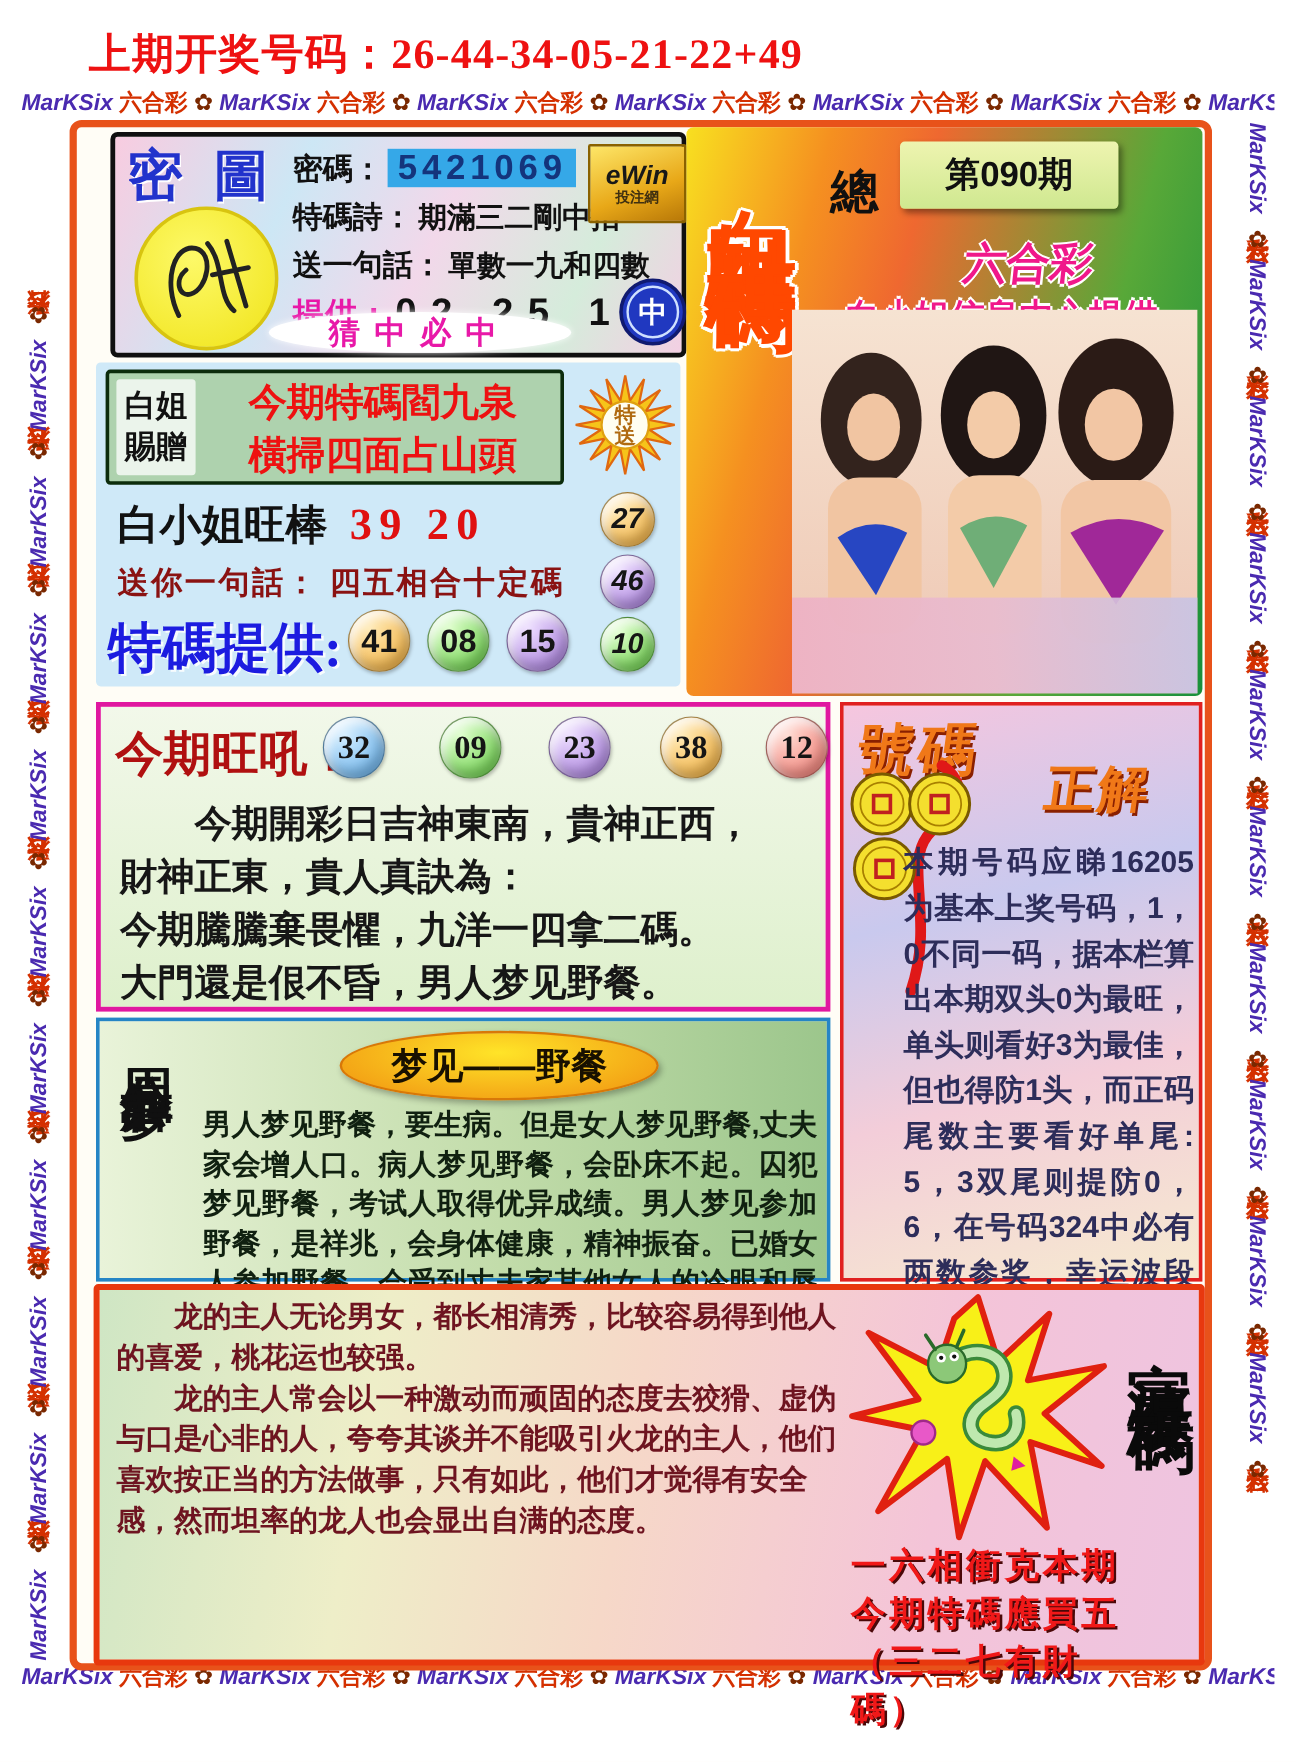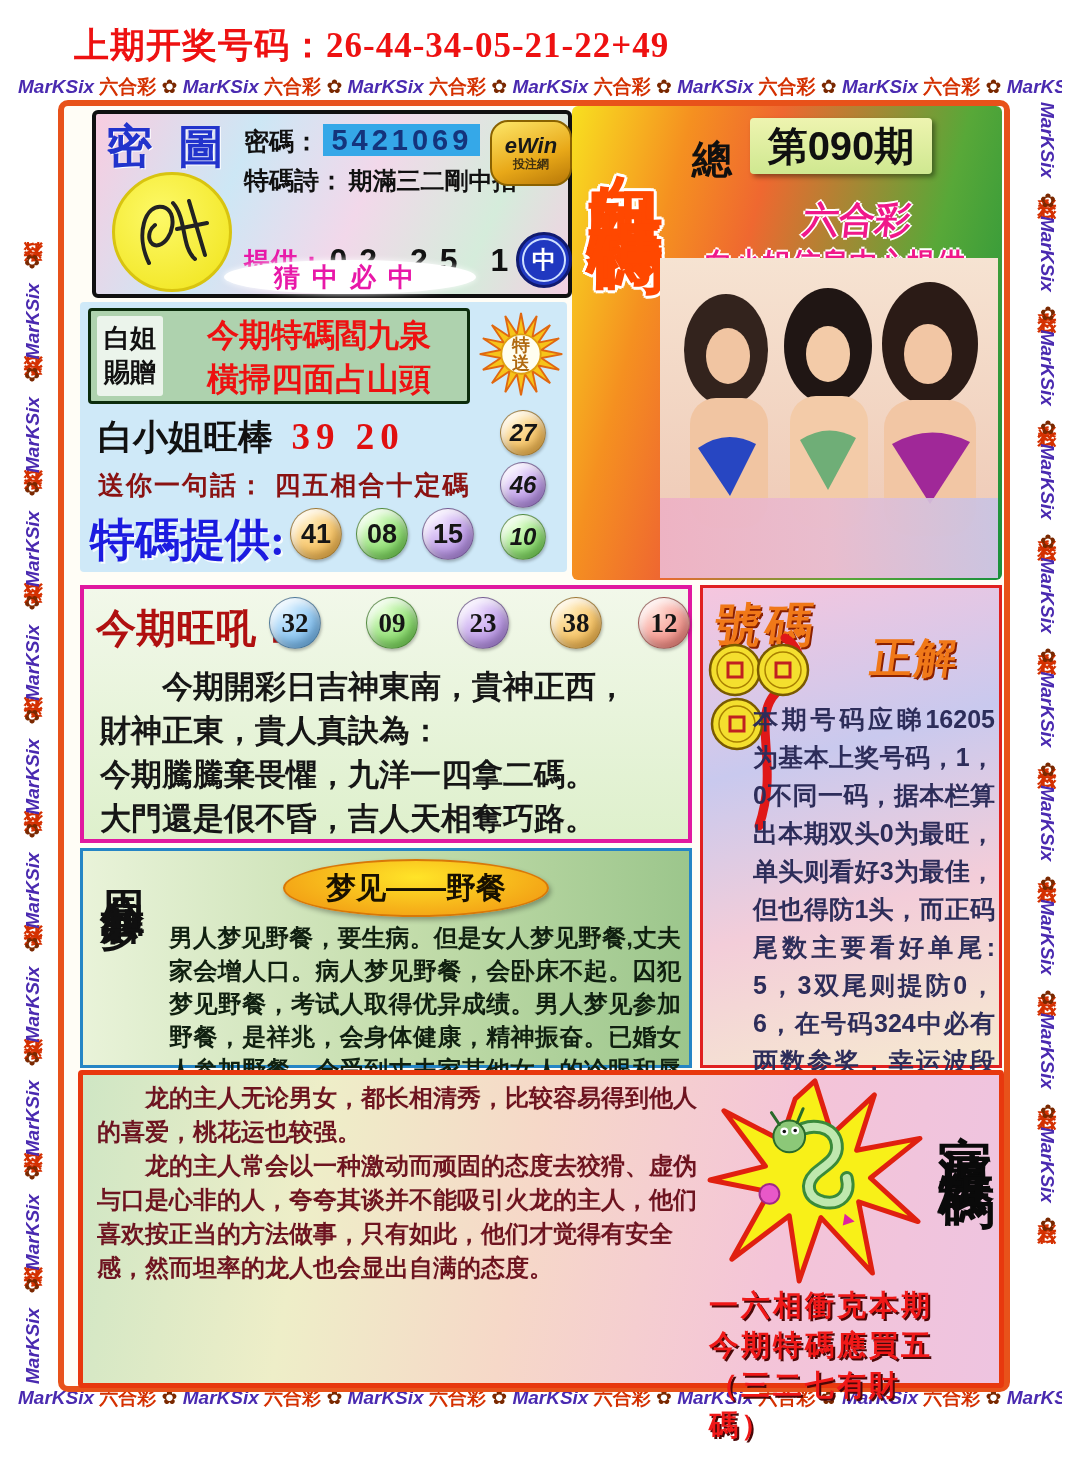--- a/index.html
+++ b/index.html
@@ -33,21 +33,21 @@
     background:radial-gradient(circle at 40% 35%,#fdf968,#f0e318);}
   .sb-row{left:148px;white-space:nowrap;}
   .sb-label{font-size:25px;font-weight:bold;color:#111;}
   .sb-pw{font-size:29px;font-weight:bold;color:#14347c;background:#35a8e8;padding:0 8px;letter-spacing:4px;}
   .sb-poem{font-size:24px;font-weight:bold;color:#111;}
   .sb-prov-label{font-size:27px;font-weight:bold;color:#e818a8;}
   .sb-prov-val{font-size:32px;font-weight:bold;color:#111;letter-spacing:12px;}
   .slogan-oval{left:128px;top:146px;width:252px;height:34px;background:#ffffff;border-radius:50%;
     display:flex;align-items:center;justify-content:center;box-shadow:0 0 6px rgba(255,255,255,.9);}
   .slogan-oval span{font-size:26px;font-weight:bold;color:#e818a8;letter-spacing:12px;}
-  .ewin{left:394px;top:6px;width:78px;height:62px;border-radius:18px;border:2px solid #8a6200;
+  .ewin{left:394px;top:6px;width:78px;height:62px;border-radius:2px;border:2px solid #8a6200;
     background:linear-gradient(160deg,#fde668,#e8a818 60%,#b87808);display:flex;flex-direction:column;align-items:center;justify-content:center;}
   .ewin .l1{font-size:22px;font-weight:bold;font-style:italic;color:#181818;line-height:22px;}
   .ewin .l2{font-size:12px;font-weight:bold;color:#403010;line-height:14px;}
   .seal{left:420px;top:118px;width:56px;height:56px;border-radius:50%;background:#2038c0;border:3px solid #101a70;
     display:flex;align-items:center;justify-content:center;box-sizing:border-box;}
   .seal .inner{width:40px;height:40px;border-radius:50%;border:2px solid #cfe0ff;display:flex;align-items:center;justify-content:center;
     color:#ffffff;font-size:24px;font-weight:bold;}
 
   
   .gift-panel{left:80px;top:302px;width:487px;height:270px;background:#cfe9f8;border-radius:4px;}
@@ -74,21 +74,21 @@
 
   
   .masthead{left:572px;top:106px;width:430px;height:474px;border-radius:6px;overflow:hidden;
     background:linear-gradient(105deg,#f8e020 0%,#f59020 22%,#ef6830 38%,#58a838 72%,#18903c 100%);}
   .mast-vtitle{left:4px;top:8px;height:466px;writing-mode:vertical-rl;text-orientation:upright;
     font-size:76px;font-weight:bold;color:#ff4800;letter-spacing:12px;line-height:100px;
     text-shadow:-3px 0 0 #fff,3px 0 0 #fff,0 -3px 0 #fff,0 3px 0 #fff,-2px -2px 0 #fff,2px 2px 0 #fff,-2px 2px 0 #fff,2px -2px 0 #fff;}
   .zong{left:120px;top:26px;font-size:40px;font-weight:bold;color:#101010;}
   .issue-box{left:178px;top:12px;width:182px;height:56px;border-radius:4px;background:linear-gradient(180deg,#eef4b0,#cfe890);
     box-shadow:3px 3px 5px rgba(0,0,0,.4);display:flex;align-items:center;justify-content:center;}
-  .issue-box span{font-size:40px;font-weight:bold;color:#101010;text-align:center;}
+  .issue-box span{font-size:29px;font-weight:bold;color:#101010;text-align:center;}
   .brand{left:150px;top:90px;width:270px;text-align:center;font-size:36px;font-weight:bold;color:#f0188a;
     text-shadow:-2px 0 0 #fff,2px 0 0 #fff,0 -2px 0 #fff,0 2px 0 #fff;transform:skewX(-6deg);}
   .provider{left:100px;top:138px;width:326px;text-align:center;font-size:29px;font-weight:bold;color:#f0188a;
     text-shadow:-2px 0 0 #fff,2px 0 0 #fff,0 -2px 0 #fff,0 2px 0 #fff;}
   .photo{left:88px;top:152px;width:338px;height:320px;}
 
   
   .wanghou-box{left:80px;top:585px;width:612px;height:258px;border:4px solid #e018a0;box-sizing:border-box;
     background:linear-gradient(180deg,#f2f8ea,#def0cc);}
   .wh-title{left:12px;top:12px;font-size:40px;font-weight:bold;color:#b01010;}
@@ -151,20 +151,24 @@
         <path d="M74,26 L90,80 M62,54 L92,48" stroke="#222" stroke-width="4" fill="none" stroke-linecap="round"></path>
       </svg>
     </div>
     <div class="abs sb-row" style="top:10px;">
       <span class="sb-label cjk-serif">密碼：</span>
       <span class="sb-pw">5421069</span>
     </div>
     <div class="abs sb-row" style="top:50px;">
       <span class="sb-label cjk-serif">特碼詩：</span>
       <span class="sb-poem cjk-serif">期滿三二剛中招</span>
+    </div>
+    <div class="abs sb-row" style="top:90px;">
+      <span class="sb-label cjk-serif">送一句話：</span>
+      <span class="sb-poem cjk-serif">單數一九和四數</span>
     </div>
     <div class="abs sb-row" style="top:128px;">
       <span class="sb-prov-label cjk-serif">提供：</span>
       <span class="sb-prov-val">02 25 11</span>
     </div>
     <div class="abs slogan-oval">
       <span class="cjk-serif">猜中必中</span>
     </div>
     <div class="abs ewin">
       <span class="l1">eWin</span>
@@ -259,21 +263,21 @@
     <div class="abs wh-title cjk-serif">今期旺吼：</div>
     <div class="abs ball d50 blue wh-ball" style="left:185px;">32</div>
     <div class="abs ball d50 green wh-ball" style="left:282px;">09</div>
     <div class="abs ball d50 purple wh-ball" style="left:373px;">23</div>
     <div class="abs ball d50 orange wh-ball" style="left:466px;">38</div>
     <div class="abs ball d50 red wh-ball" style="left:554px;">12</div>
     <div class="abs poem cjk-serif">
       <div class="l0">今期開彩日吉神東南，貴神正西，</div>
       <div>財神正東，貴人真訣為：</div>
       <div>今期騰騰棄畏懼，九洋一四拿二碼。</div>
-      <div>大門還是佷不昏，吉人天相奪巧路。</div>
+      <div>大門還是佷不昏，男人梦见野餐。</div>
     </div>
   </div>
 
   <div class="abs dream-box">
     <div class="abs dream-vtitle cjk-serif">周公解夢</div>
     <div class="abs dream-oval">
       <span>梦见——野餐</span>
     </div>
     <div class="abs dream-body">男人梦见野餐，要生病。但是女人梦见野餐,丈夫家会增人口。病人梦见野餐，会卧床不起。囚犯梦见野餐，考试人取得优异成绩。男人梦见参加野餐，是祥兆，会身体健康，精神振奋。已婚女人参加野餐，会受到丈夫家其他女人的冷眼和辱骂。</div>
   </div>

